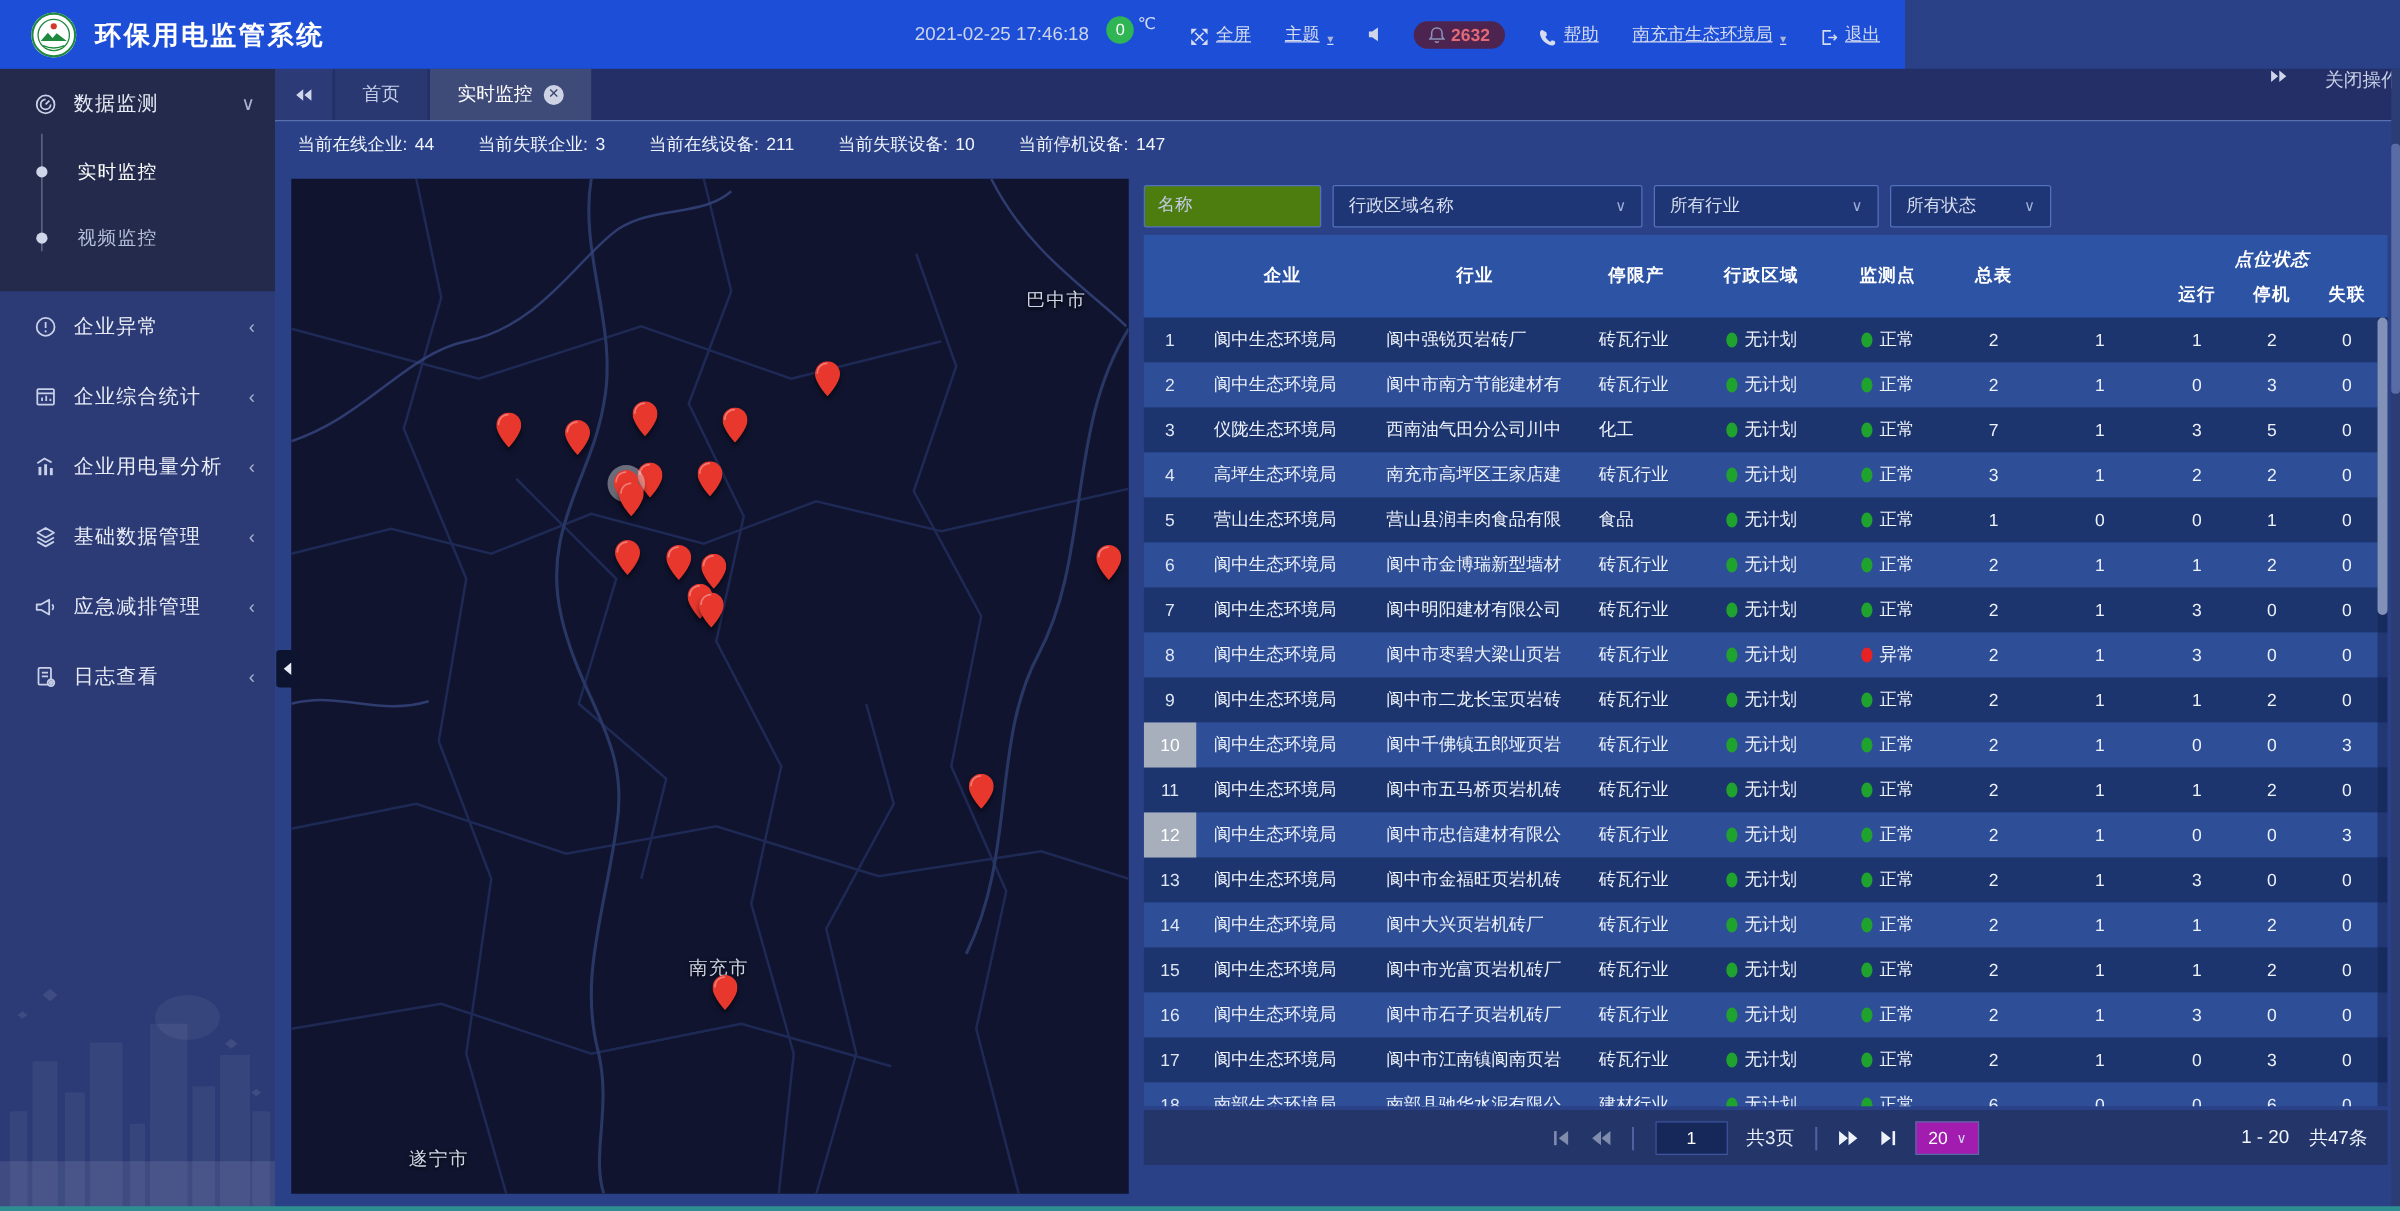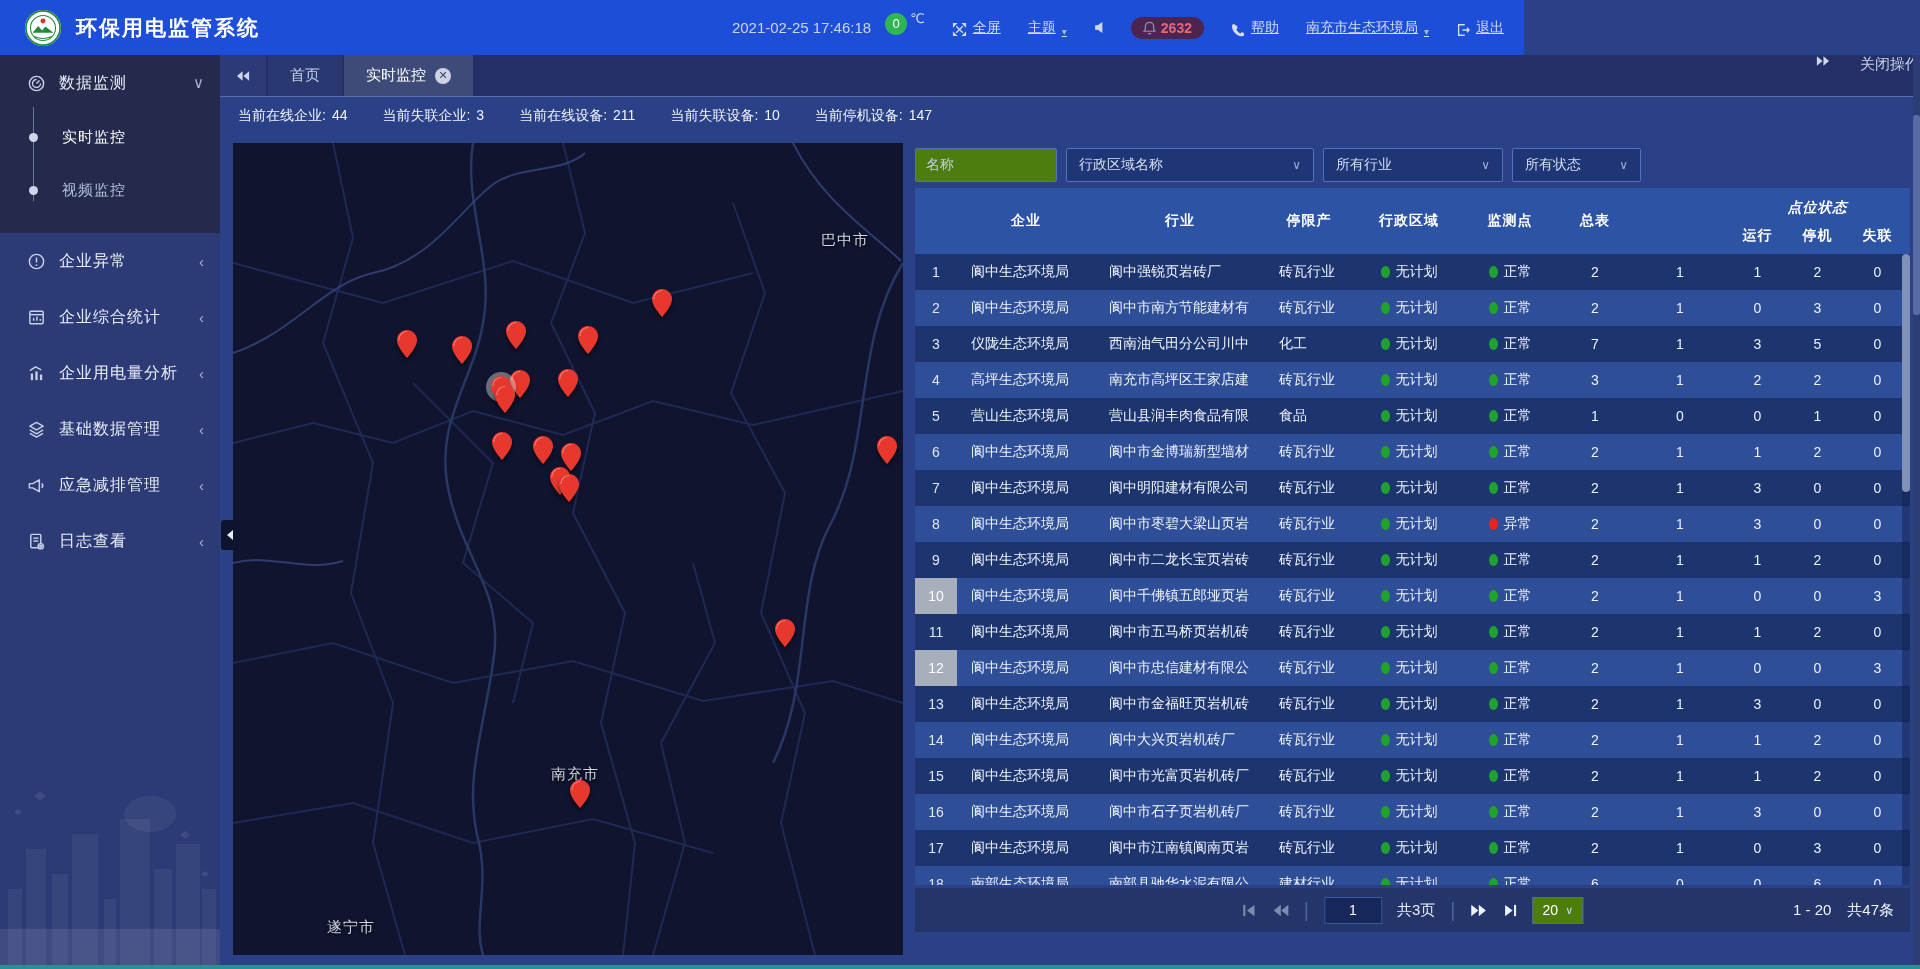--- a/index.html
+++ b/index.html
@@ -87,21 +87,21 @@
   .t-scroll { position:absolute; right:0; top:66px; width:8px; height:631px; background:rgba(18,32,74,.45); }
   .t-thumb { width:8px; height:238px; background:#8291b8; border-radius:4px; }
 
   .pager { margin-top:3px; height:44px; background:#243569; position:relative; display:flex; align-items:center; color:#e8edf8; font-size:15px; }
   .pager-center { position:absolute; left:50%; transform:translateX(-50%); display:flex; align-items:center; gap:15px; }
   .pg-ic { display:flex; cursor:pointer; }
   .pg-ic.dim { color:#7f8cab; } .pg-ic.lit { color:#eef2fa; }
   .pg-div { color:#4f629f; font-size:20px; font-weight:100; }
   .pg-input { width:58px; height:27px; background:#16275a; border:1px solid #3e55a0; color:#fff; text-align:center; font-size:14px; font-family:inherit; }
   .pg-total { white-space:nowrap; }
-  .pg-size { height:27px; background:#4d7c0f; border:1px solid #5569a5; display:flex; align-items:center; gap:7px; padding:0 9px; color:#fff; font-size:14px; cursor:pointer; }
+  .pg-size { height:27px; background:#a21caf; border:1px solid #5569a5; display:flex; align-items:center; gap:7px; padding:0 9px; color:#fff; font-size:14px; cursor:pointer; }
   .pg-size .chev { font-size:11px; color:#cdd6ee; }
   .pg-range { position:absolute; right:16px; display:flex; gap:16px; color:#f0f4fc; }
 
   .bottom-strip { position:absolute; left:0; bottom:0; width:1920px; height:4px; background:#2e8f92; z-index:10; }
   .page-scroll { position:absolute; right:0; top:55px; width:7px; height:914px; background:#2c3c74; z-index:9; }
   .page-scroll .thumb { margin-top:60px; width:7px; height:200px; background:#5a6ca6; border-radius:3px; }
 </style>
 </head>
 <body>
 

